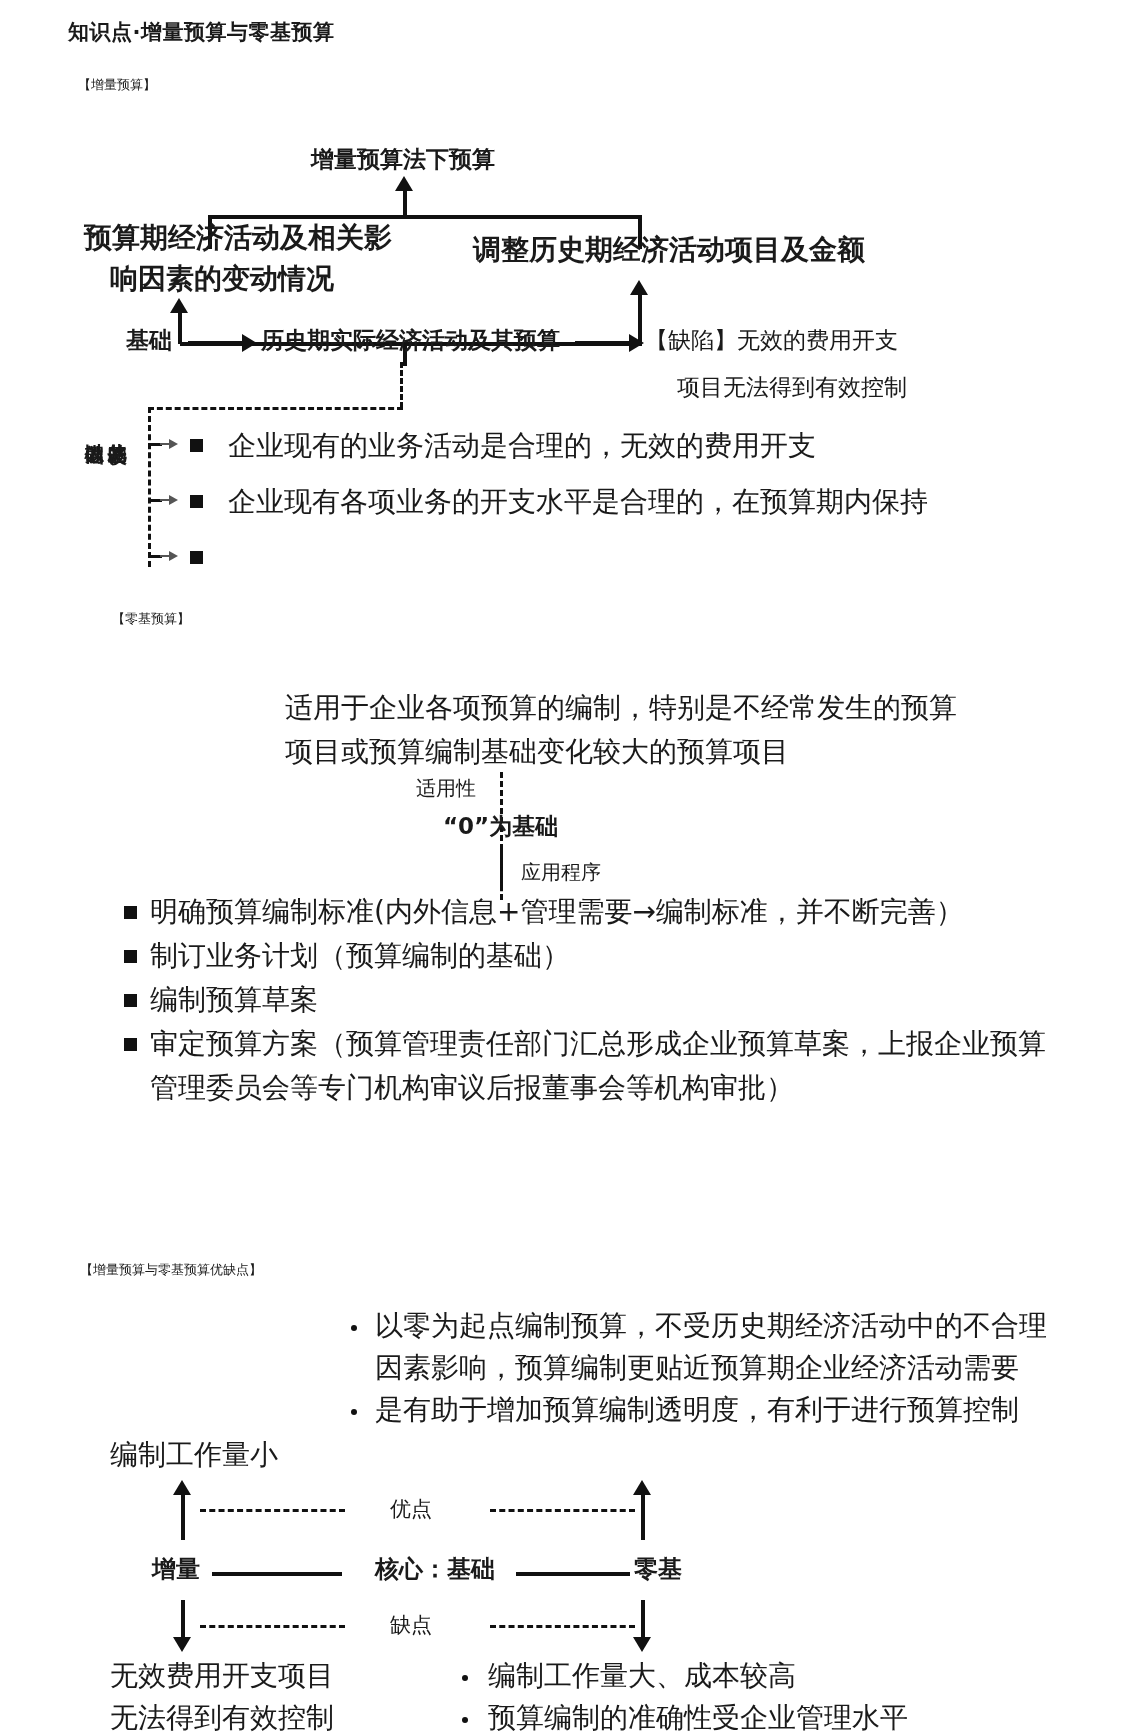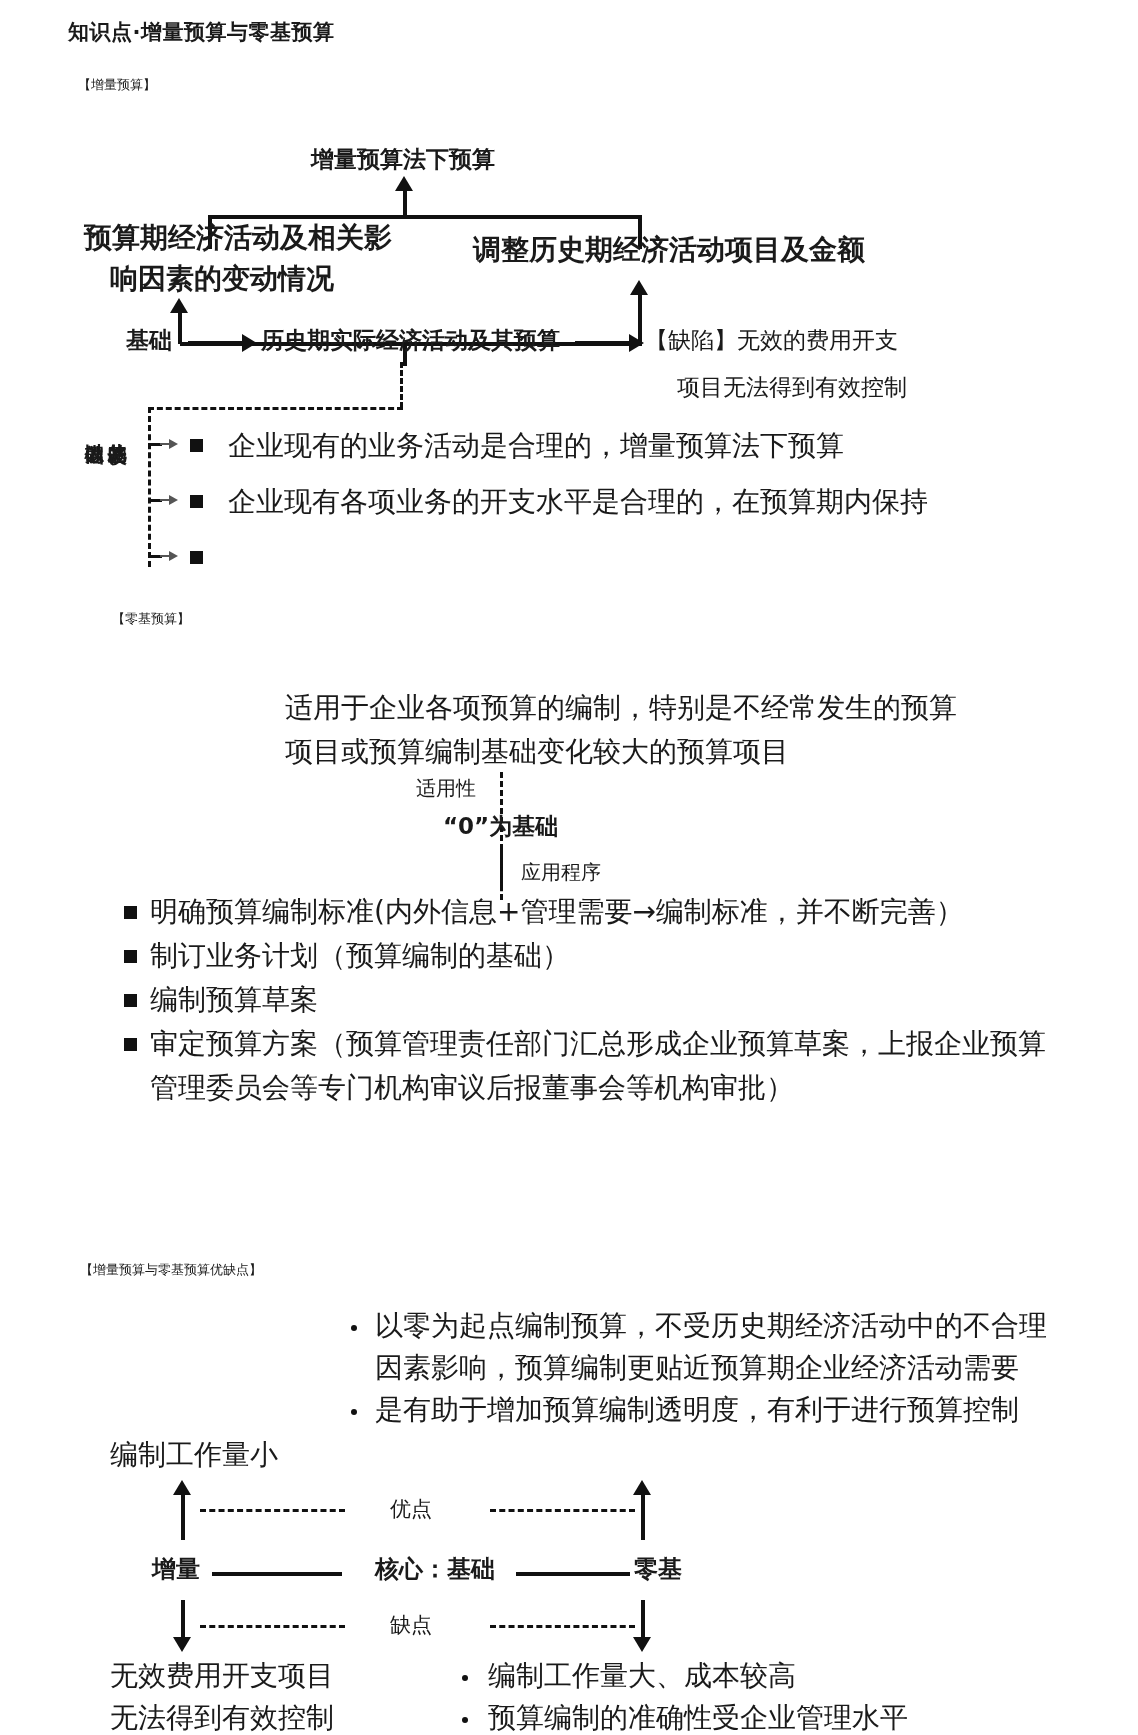--- a/index.html
+++ b/index.html
@@ -112,21 +112,21 @@
   <div class="dh" style="left:148px; top:395px; width:255px;"></div>
   <div class="dv" style="left:148px; top:395px; height:160px;"></div>
 
   <div class="vert" style="left:107px; top:415px;">此基的设</div>
   <div class="vert" style="left:84px; top:415px;">以为础假</div>
 
   <div class="hl3" style="left:148px; top:431px; width:14px;"></div>
   <div class="ar-rt-s" style="left:169px; top:427px;"></div>
   <div class="hl3" style="left:160px; top:431px; width:10px; background:#555; height:2px;"></div>
   <div class="sq" style="left:190px; top:427px;"></div>
-  <div class="t n22 lt" style="left:228px; top:420px;">企业现有的业务活动是合理的，增量预算法下预算</div>
+  <div class="t n22 lt" style="left:228px; top:420px;">企业现有的业务活动是合理的，无效的费用开支</div>
 
   <div class="hl3" style="left:148px; top:487px; width:14px;"></div>
   <div class="ar-rt-s" style="left:169px; top:483px;"></div>
   <div class="hl3" style="left:160px; top:487px; width:10px; background:#555; height:2px;"></div>
   <div class="sq" style="left:190px; top:483px;"></div>
   <div class="t n22 lt" style="left:228px; top:476px;">企业现有各项业务的开支水平是合理的，在预算期内保持</div>
 
   <div class="hl3" style="left:148px; top:543px; width:14px;"></div>
   <div class="ar-rt-s" style="left:169px; top:539px;"></div>
   <div class="hl3" style="left:160px; top:543px; width:10px; background:#555; height:2px;"></div>

